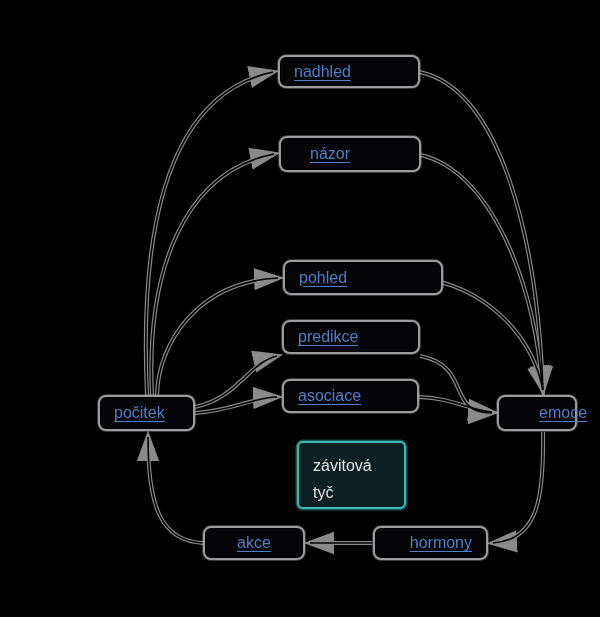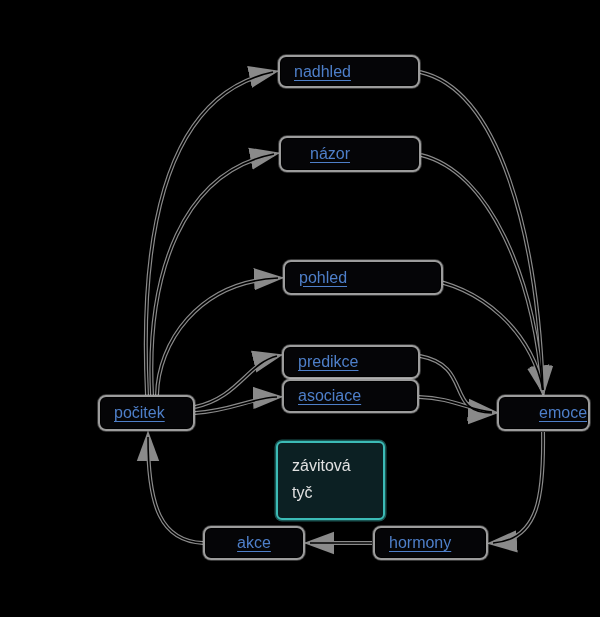--- a/index.html
+++ b/index.html
@@ -60,27 +60,27 @@
     display: block;
     color: var(--special-text, #e2e2e2);
     font-size: 16px;
     line-height: 27px;
     text-decoration: none;
   }
   
   .n-nadhled   { left: 233px; top:  55px; width: 142px; height: 33px; }
   .n-nazor     { left: 234px; top: 136px; width: 142px; height: 36px; padding-left: 29px; }
   .n-pohled    { left: 238px; top: 260px; width: 160px; height: 35px; }
-  .n-predikce  { left: 237px; top: 345px; width: 138px; height: 34px; }
+  .n-predikce  { left: 237px; top: 320px; width: 138px; height: 34px; }
   .n-asociace  { left: 237px; top: 379px; width: 137px; height: 34px; }
   .n-pocitek   { left:  53px; top: 395px; width:  97px; height: 36px; }
-  .n-emoce     { left: 452px; top: 395px; width:  93px; height: 36px; padding-left: 40px; }
-  .n-zavitova  { left: 231px; top: 441px; width: 109px; height: 79px; }
+  .n-emoce     { left: 452px; top: 395px; width:  80px; height: 36px; padding-left: 40px; }
+  .n-zavitova  { left: 252px; top: 441px; width: 109px; height: 68px; }
   .n-akce      { left: 158px; top: 526px; width: 102px; height: 34px; justify-content: center; }
-  .n-hormony   { left: 328px; top: 526px; width: 115px; height: 34px; }
+  .n-hormony   { left: 328px; top: 526px; width: 115px; height: 34px; justify-content: flex-end; }
 </style>
 </head>
 <body>
 
 <div class="stage">
 
   <svg class="edge-layer" viewBox="0 0 600 617" xmlns="http://www.w3.org/2000/svg">
     <defs>
       <marker id="arrow" viewBox="0 0 10 10" refX="7.5" refY="5" markerWidth="8" markerHeight="8" orient="auto-start-reverse">
         <path d="M 0 1.5 L 9.5 5 L 0 8.5 Z" fill="#8a8a8a"></path>

